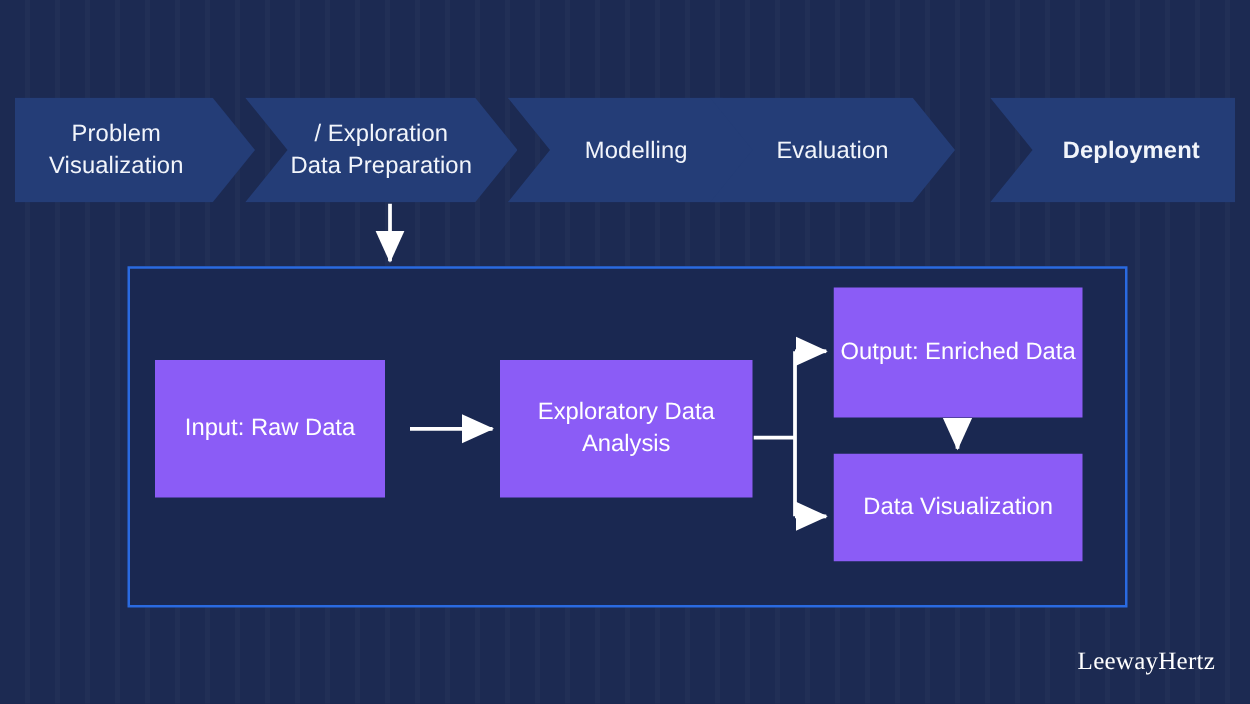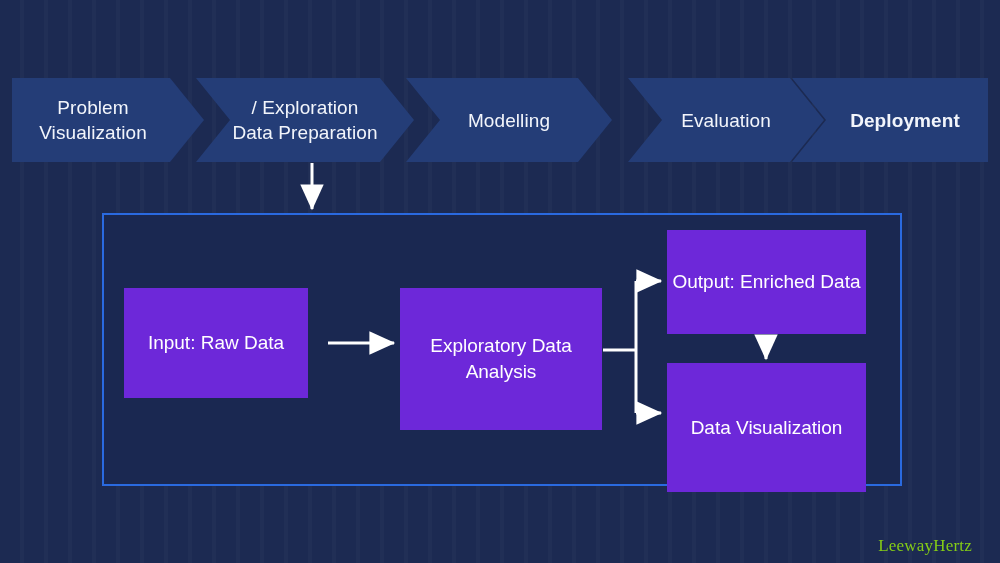--- a/index.html
+++ b/index.html
@@ -56,39 +56,39 @@
   .panel{
     position:absolute;left:102px;top:213px;width:800px;height:273px;
     background:#1a2851;
     border:2px solid #2a6ae0;
     box-sizing:border-box;
   }
 
   
   .nbox{
     position:absolute;
-    background:#6d28d9;
+    background:#8b5cf6;
     color:#ffffff;
     display:flex;align-items:center;justify-content:center;
     text-align:center;
     font-size:19px;
     line-height:26px;
     box-sizing:border-box;
   }
   #box-input{left:124px;top:288px;width:184px;height:110px;}
-  #box-eda{left:400px;top:288px;width:202px;height:142px;}
+  #box-eda{left:400px;top:288px;width:202px;height:110px;}
   #box-output{left:667px;top:230px;width:199px;height:104px;}
-  #box-viz{left:667px;top:363px;width:199px;height:129px;}
+  #box-viz{left:667px;top:363px;width:199px;height:86px;}
 
   
   .watermark{
-    position:absolute;right:28px;bottom:7px;
+    position:absolute;right:28px;bottom:22px;
     font-family:"Liberation Serif", serif;
-    font-size:17px;
-    color:#84cc16;
+    font-size:20px;
+    color:#ffffff;
     letter-spacing:.2px;
     z-index:3;
   }
 
   svg.arrows{position:absolute;left:0;top:0;width:1000px;height:563px;z-index:2;pointer-events:none;}
 </style>
 </head>
 <body>
 
 <div id="stripes"></div>
@@ -110,21 +110,21 @@
         <span>Data Preparation</span>
       </div>
     </div>
 
     <div class="chev mid" style="left:406px;width:206px;align-items:center;">
       <div>
         <span>Modelling</span>
       </div>
     </div>
 
-    <div class="chev mid" style="left:628px;width:196px;">
+    <div class="chev mid" style="left:568px;width:196px;">
       <div>
         <span>Evaluation</span>
       </div>
     </div>
 
     <div class="chev last" style="left:792px;width:196px;">
       <div>
         <span>Deployment</span>
       </div>
     </div>

